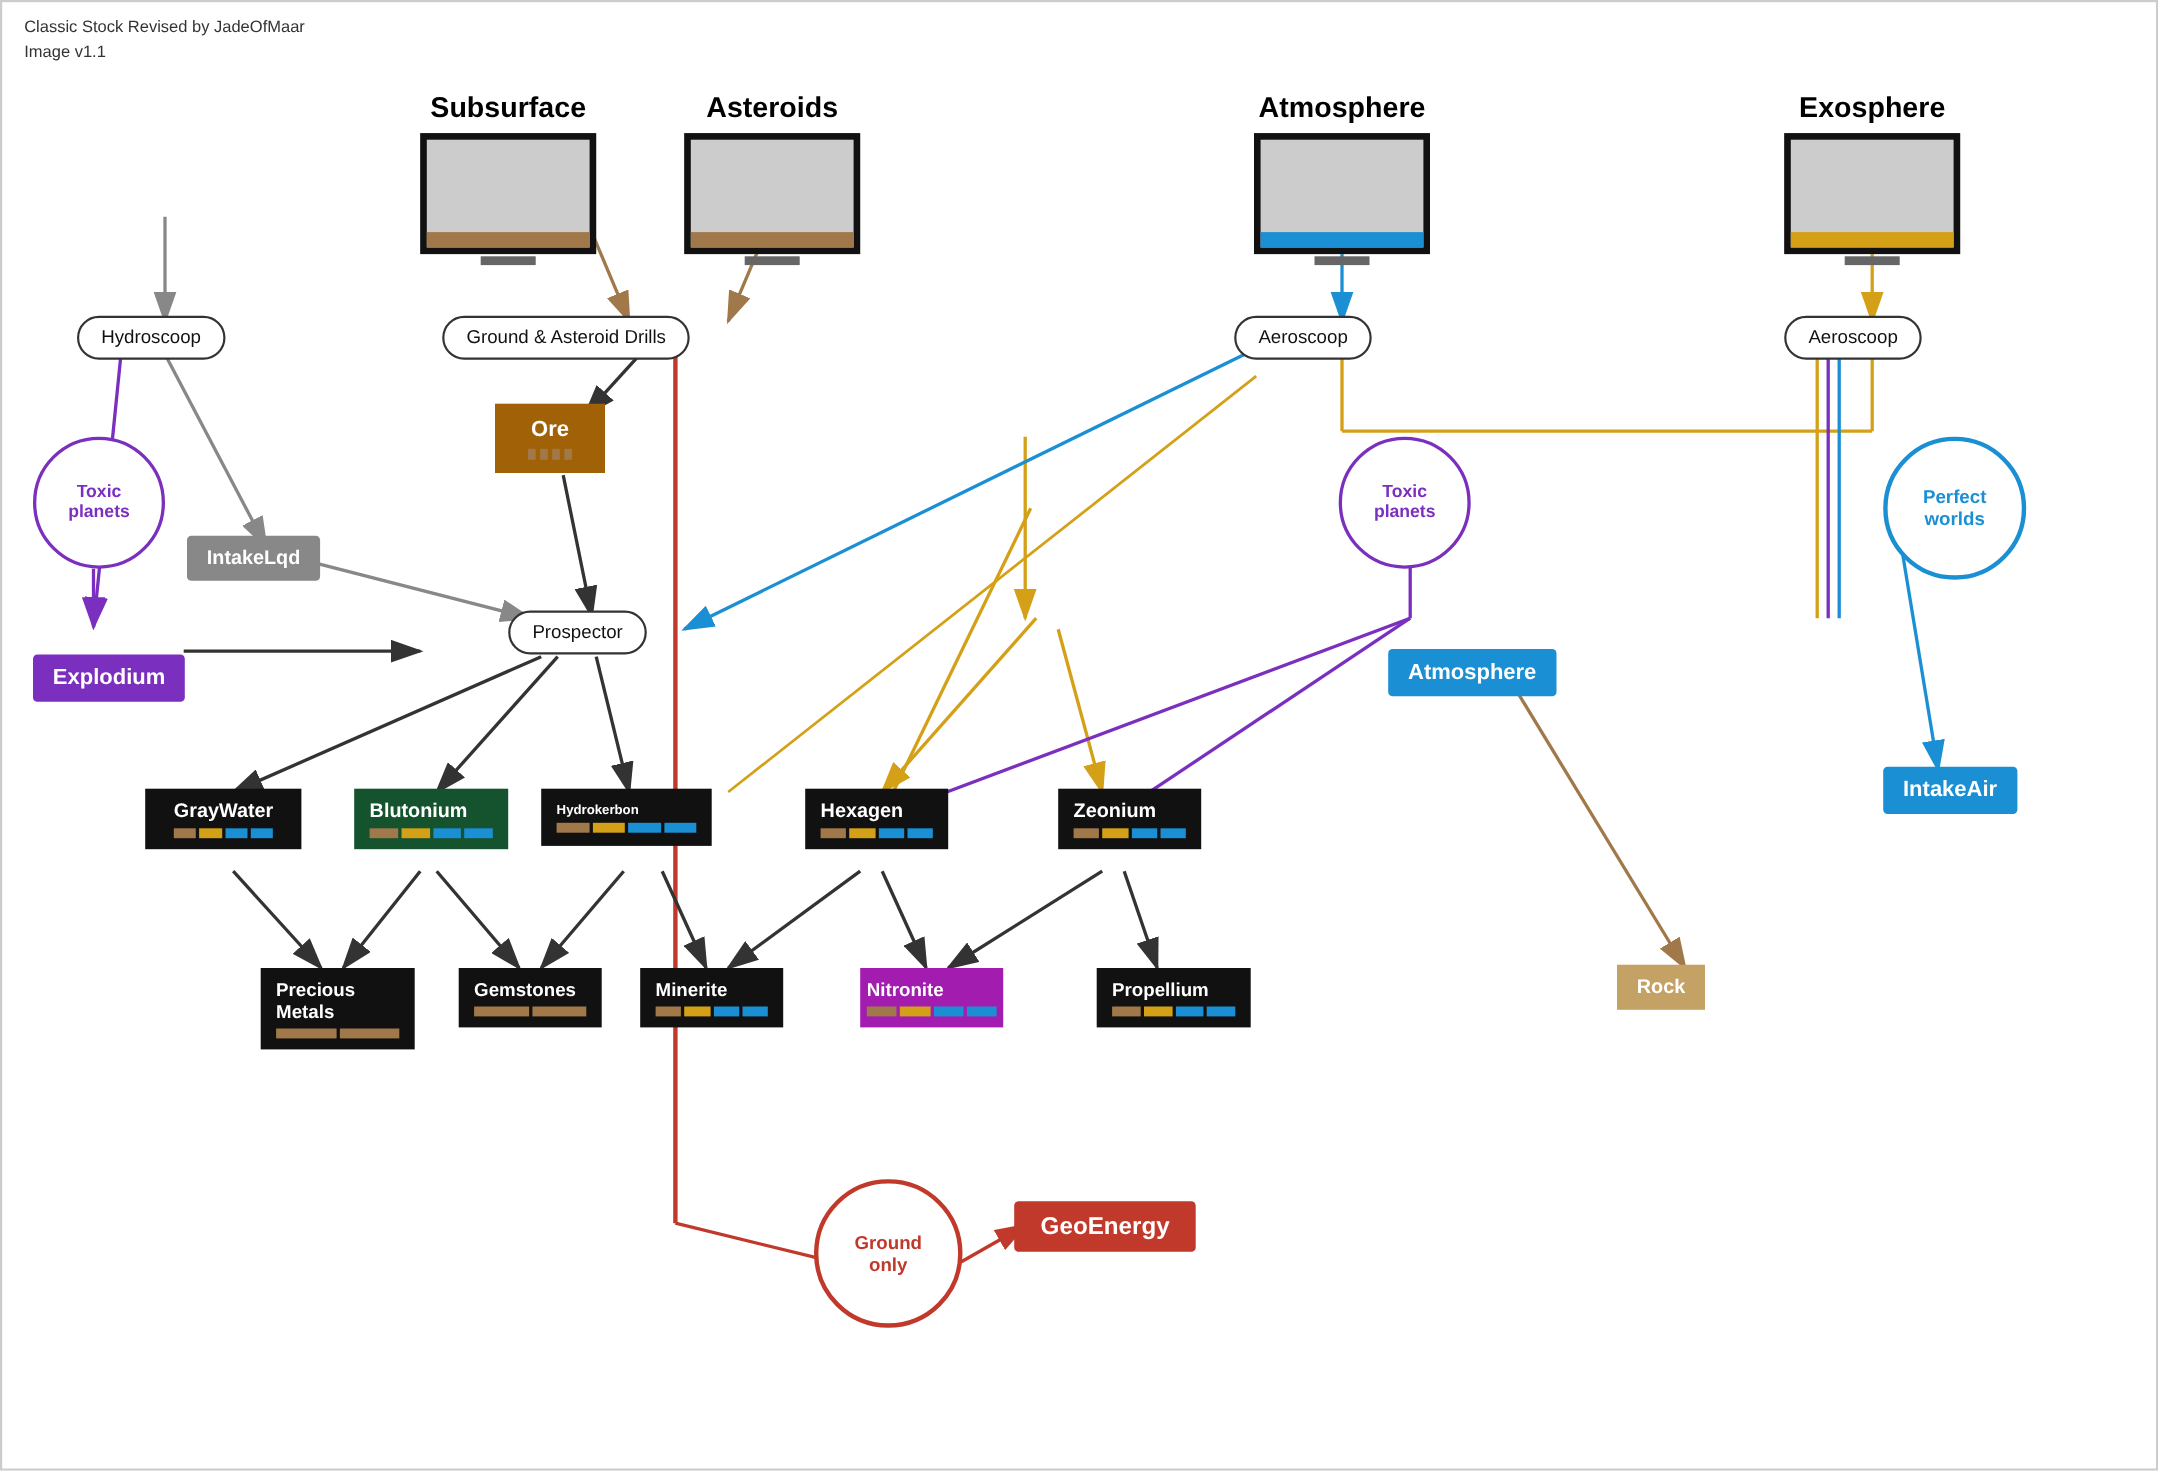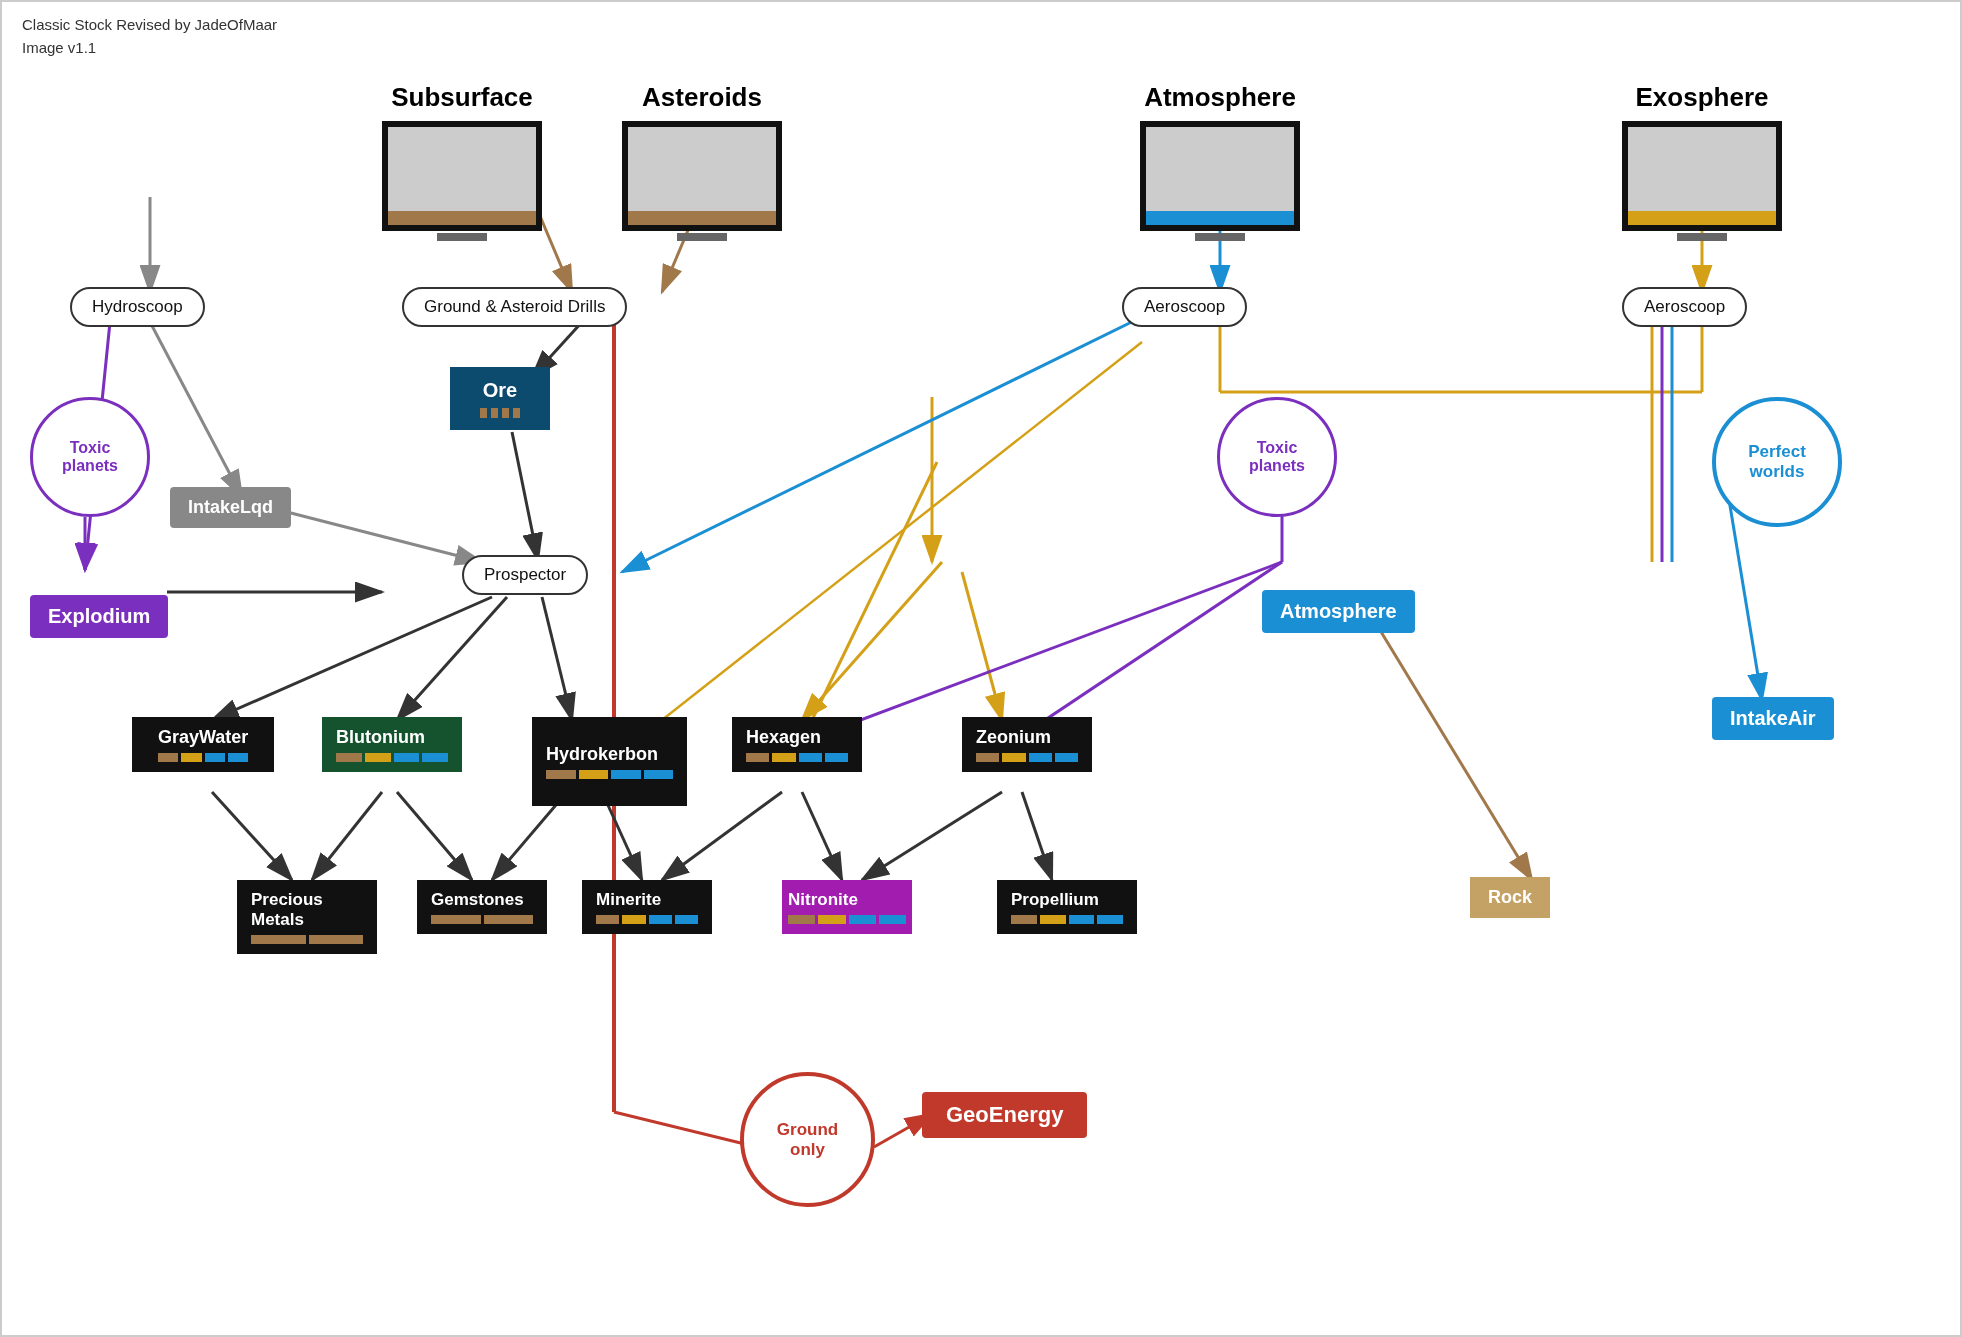--- a/index.html
+++ b/index.html
@@ -290,21 +290,21 @@
   </div>
 
   <div class="circle-node" style="left:1710px; top:395px; width:130px; height:130px; border-color:#1B8FD4; border-width:4px; color:#1B8FD4; font-size:17px;">
     Perfect<br>worlds
   </div>
 
   <div class="circle-node" style="left:738px; top:1070px; width:135px; height:135px; border-color:#C0392B; border-width:4px; color:#C0392B; font-size:17px; font-weight:bold;">
     Ground<br>only
   </div>
 
-  <div style="position:absolute; left:448px; top:365px; background:#0c4a6e; color:white; font-size:20px; font-weight:bold; padding:12px 30px; min-width:100px; text-align:center;">
+  <div style="position:absolute; left:448px; top:365px; background:#a16207; color:white; font-size:20px; font-weight:bold; padding:12px 30px; min-width:100px; text-align:center;">
     <div>Ore</div>
     <div style="display:flex; gap:4px; margin-top:6px; height:10px;">
       <div style="flex:1; background:#A0784A;"></div>
       <div style="flex:1; background:#A0784A;"></div>
       <div style="flex:1; background:#A0784A;"></div>
       <div style="flex:1; background:#A0784A;"></div>
     </div>
   </div>
 
   <div style="position:absolute; left:130px; top:715px; background:#111; color:white; font-size:18px; font-weight:bold; padding:10px 26px; min-width:140px;">
@@ -320,21 +320,21 @@
   <div style="position:absolute; left:320px; top:715px; background:#14532d; color:white; font-size:18px; font-weight:bold; padding:10px 14px; min-width:140px;">
     <div>Blutonium</div>
     <div style="display:flex; gap:3px; margin-top:5px; height:9px;">
       <div style="flex:1; background:#A0784A;"></div>
       <div style="flex:1; background:#D4A017;"></div>
       <div style="flex:1; background:#1B8FD4;"></div>
       <div style="flex:1; background:#1B8FD4;"></div>
     </div>
   </div>
 
-  <div style="position:absolute; left:490px; top:715px; background:#111; color:white; font-size:18px; font-weight:bold; padding:27px 14px; min-width:155px;margin-left:40px;">
+  <div style="position:absolute; left:490px; top:715px; background:#111; color:white; font-size:12px; font-weight:bold; padding:12px 14px; min-width:155px;">
     <div>Hydrokerbon</div>
     <div style="display:flex; gap:3px; margin-top:5px; height:9px;">
       <div style="flex:1; background:#A0784A;"></div>
       <div style="flex:1; background:#D4A017;"></div>
       <div style="flex:1; background:#1B8FD4;"></div>
       <div style="flex:1; background:#1B8FD4;"></div>
     </div>
   </div>
 
   <div style="position:absolute; left:730px; top:715px; background:#111; color:white; font-size:18px; font-weight:bold; padding:10px 14px; min-width:130px;">

